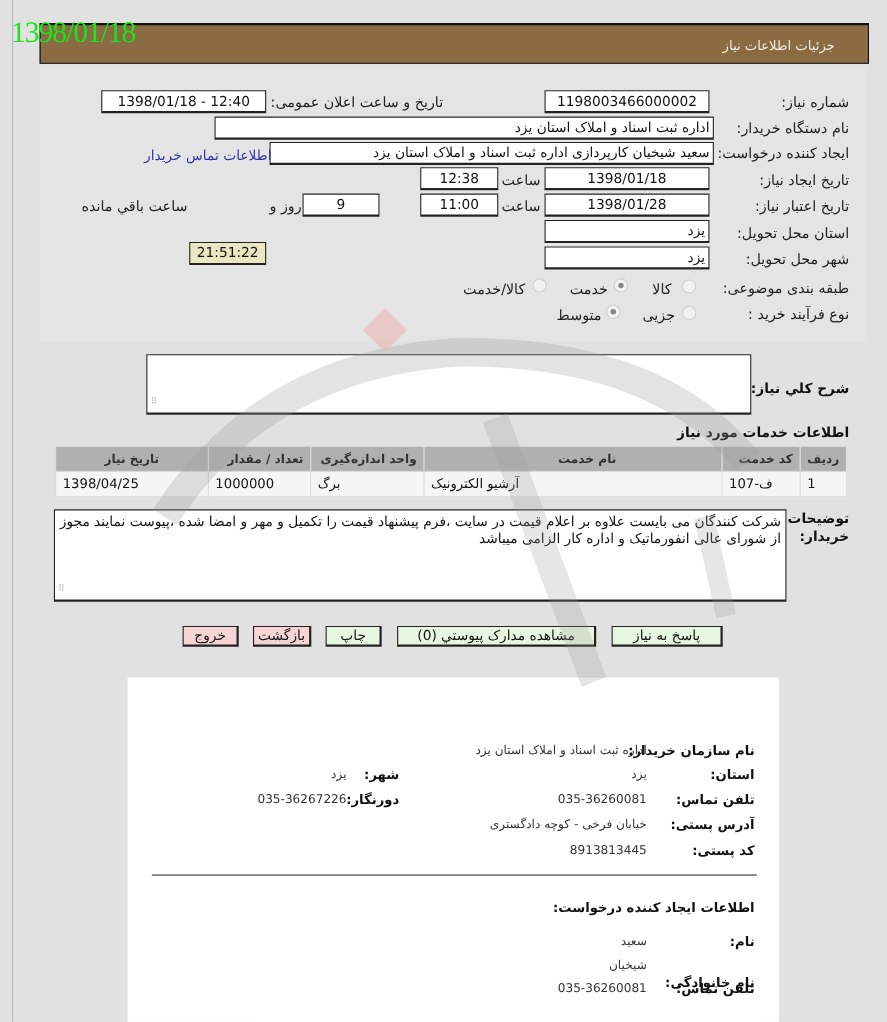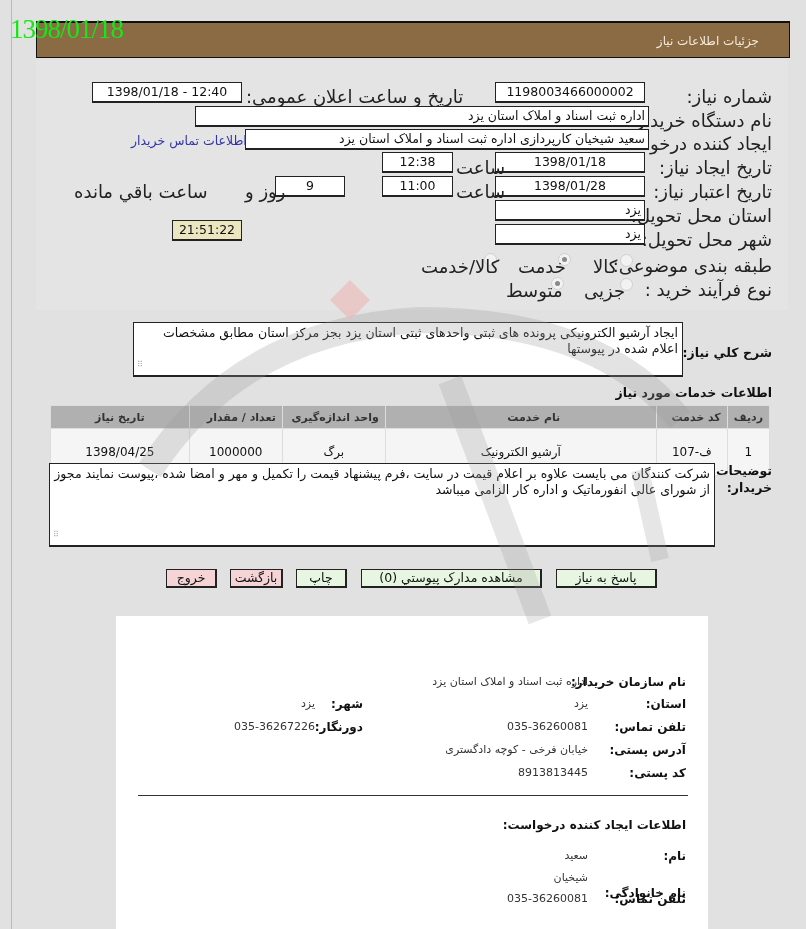--- a/index.html
+++ b/index.html
@@ -5,41 +5,41 @@
   html, body { margin:0; padding:0; }
   body { width:806px; height:929px; background:#e1e1e1; position:relative; overflow:hidden;
          font-family:"DejaVu Sans", sans-serif; font-size:12px; color:#111; }
   .vline { position:absolute; left:11px; top:0; width:1px; height:929px; background:#b9b9b9; }
   .stamp { position:absolute; left:10px; top:14px; color:#19e619; font-family:"Liberation Serif", serif;
            font-size:27px; letter-spacing:-1px; z-index:5; }
   .header { position:absolute; left:36px; top:21px; width:752px; height:34px; background:#8b6b43;
             border:1px solid #111; border-top:2px solid #111; }
   .header span { position:absolute; right:30px; top:11px; color:#f3eadb; font-size:12px; }
   .panel { position:absolute; left:36px; top:60px; width:752px; height:250px; background:#e4e4e4; }
-  .lbl { position:absolute; font-size:18px; color:#222; direction:rtl; white-space:nowrap; }
+  .lbl { position:absolute; font-size:13px; color:#222; direction:rtl; white-space:nowrap; }
   .box { position:absolute; background:#fff; border:1px solid #222; border-bottom-width:2px;
          font-size:12.5px; height:18px; line-height:18px; white-space:nowrap; overflow:hidden; }
   .c { text-align:center; }
   .r { text-align:right; direction:rtl; padding-right:3px; }
   .link { position:absolute; color:#3333aa; font-size:12.5px; direction:rtl; }
   .yellow { background:#eae6c0;margin-top:44px; }
   .radio { position:absolute; width:13px; height:13px; border-radius:50%; background:#f2f2f2;
            border:1px solid #cfcfcf; box-sizing:border-box; }
   .radio.on::after { content:""; position:absolute; left:3px; top:3px; width:5px; height:5px;
            border-radius:50%; background:#888; }
   .boldlbl { position:absolute; font-weight:bold; font-size:12.5px; direction:rtl; white-space:nowrap; }
   .ta { position:absolute; background:#fff; border:1px solid #222; border-bottom-width:2px;
         direction:rtl; font-size:12.5px; line-height:16px; padding:2px 4px; box-sizing:border-box; }
   .grip { position:absolute; left:3px; bottom:2px; color:#aaa; font-size:8px; }
   table.svc { position:absolute; left:50px; top:405px; width:720px; border-collapse:collapse; direction:rtl; }
   table.svc th { background:#b0b0b0; color:#333; font-weight:bold; font-size:11px; height:22px;
                  border:1px solid #ddd; padding:0 6px; text-align:right; }
   table.svc th.center { text-align:center; }
-  table.svc td { background:#f5f5f5; border:1px solid #ddd; height:22px; font-size:12px; padding:12px 6px;
-                 text-align:center; }
+  table.svc td { background:#f5f5f5; border:1px solid #ddd; height:22px; font-size:12px; padding:0 6px;
+                 text-align:left; }
   .btn { position:absolute; height:16px; border:1px solid #222; border-bottom-width:2px; border-right-width:2px;
          font-size:12.5px; text-align:center; line-height:16px; direction:rtl; white-space:nowrap; cursor:pointer; }
   .btn.green { background:#e7f6e0; }
   .btn.pink { background:#f6d4d6; }
   .contact { position:absolute; left:116px; top:616px; width:592px; height:313px; background:#fff; }
   .ch { position:absolute; left:5px; top:7px; width:582px; height:40px; background:#8b6b43; }
   .ch span { position:absolute; right:13px; top:13px; color:#f5efe3; font-weight:bold; font-size:12px; }
   .cl { position:absolute; font-weight:bold; font-size:12px; direction:rtl; white-space:nowrap; color:#111; }
   .cv { position:absolute; font-size:11px; direction:rtl; white-space:nowrap; color:#333; }
   .hr { position:absolute; left:22px; top:179px; width:550px; height:1px; background:#333; }
@@ -97,21 +97,20 @@
 <div class="lbl" style="left:421px;top:256px;">کالا/خدمت</div>
 
 <div class="lbl" style="right:34px;top:279px;">نوع فرآیند خرید :</div>
 <div class="radio" style="left:620px;top:278px;"></div>
 <div class="lbl" style="left:584px;top:280px;">جزیی</div>
 <div class="radio on" style="left:551px;top:277px;"></div>
 <div class="lbl" style="left:506px;top:280px;">متوسط</div>
 
 <div class="boldlbl" style="right:34px;top:345px;">شرح کلي نیاز:</div>
 <div class="ta" style="left:133px;top:322px;width:550px;height:55px;">
-  <span>ایجاد آرشیو الکترونیکی پرونده های ثبتی واحدهای ثبتی استان یزد بجز مرکز استان مطابق مشخصات اعلام شده در پیوستها</span>
   <span class="grip">⠿</span>
 </div>
 
 <div class="boldlbl" style="right:34px;top:385px;">اطلاعات خدمات مورد نیاز</div>
 
 <table class="svc">
   <thead>
     <tr>
       <th style="width:22px;">ردیف</th>
       <th style="width:58px;">کد خدمت</th>

